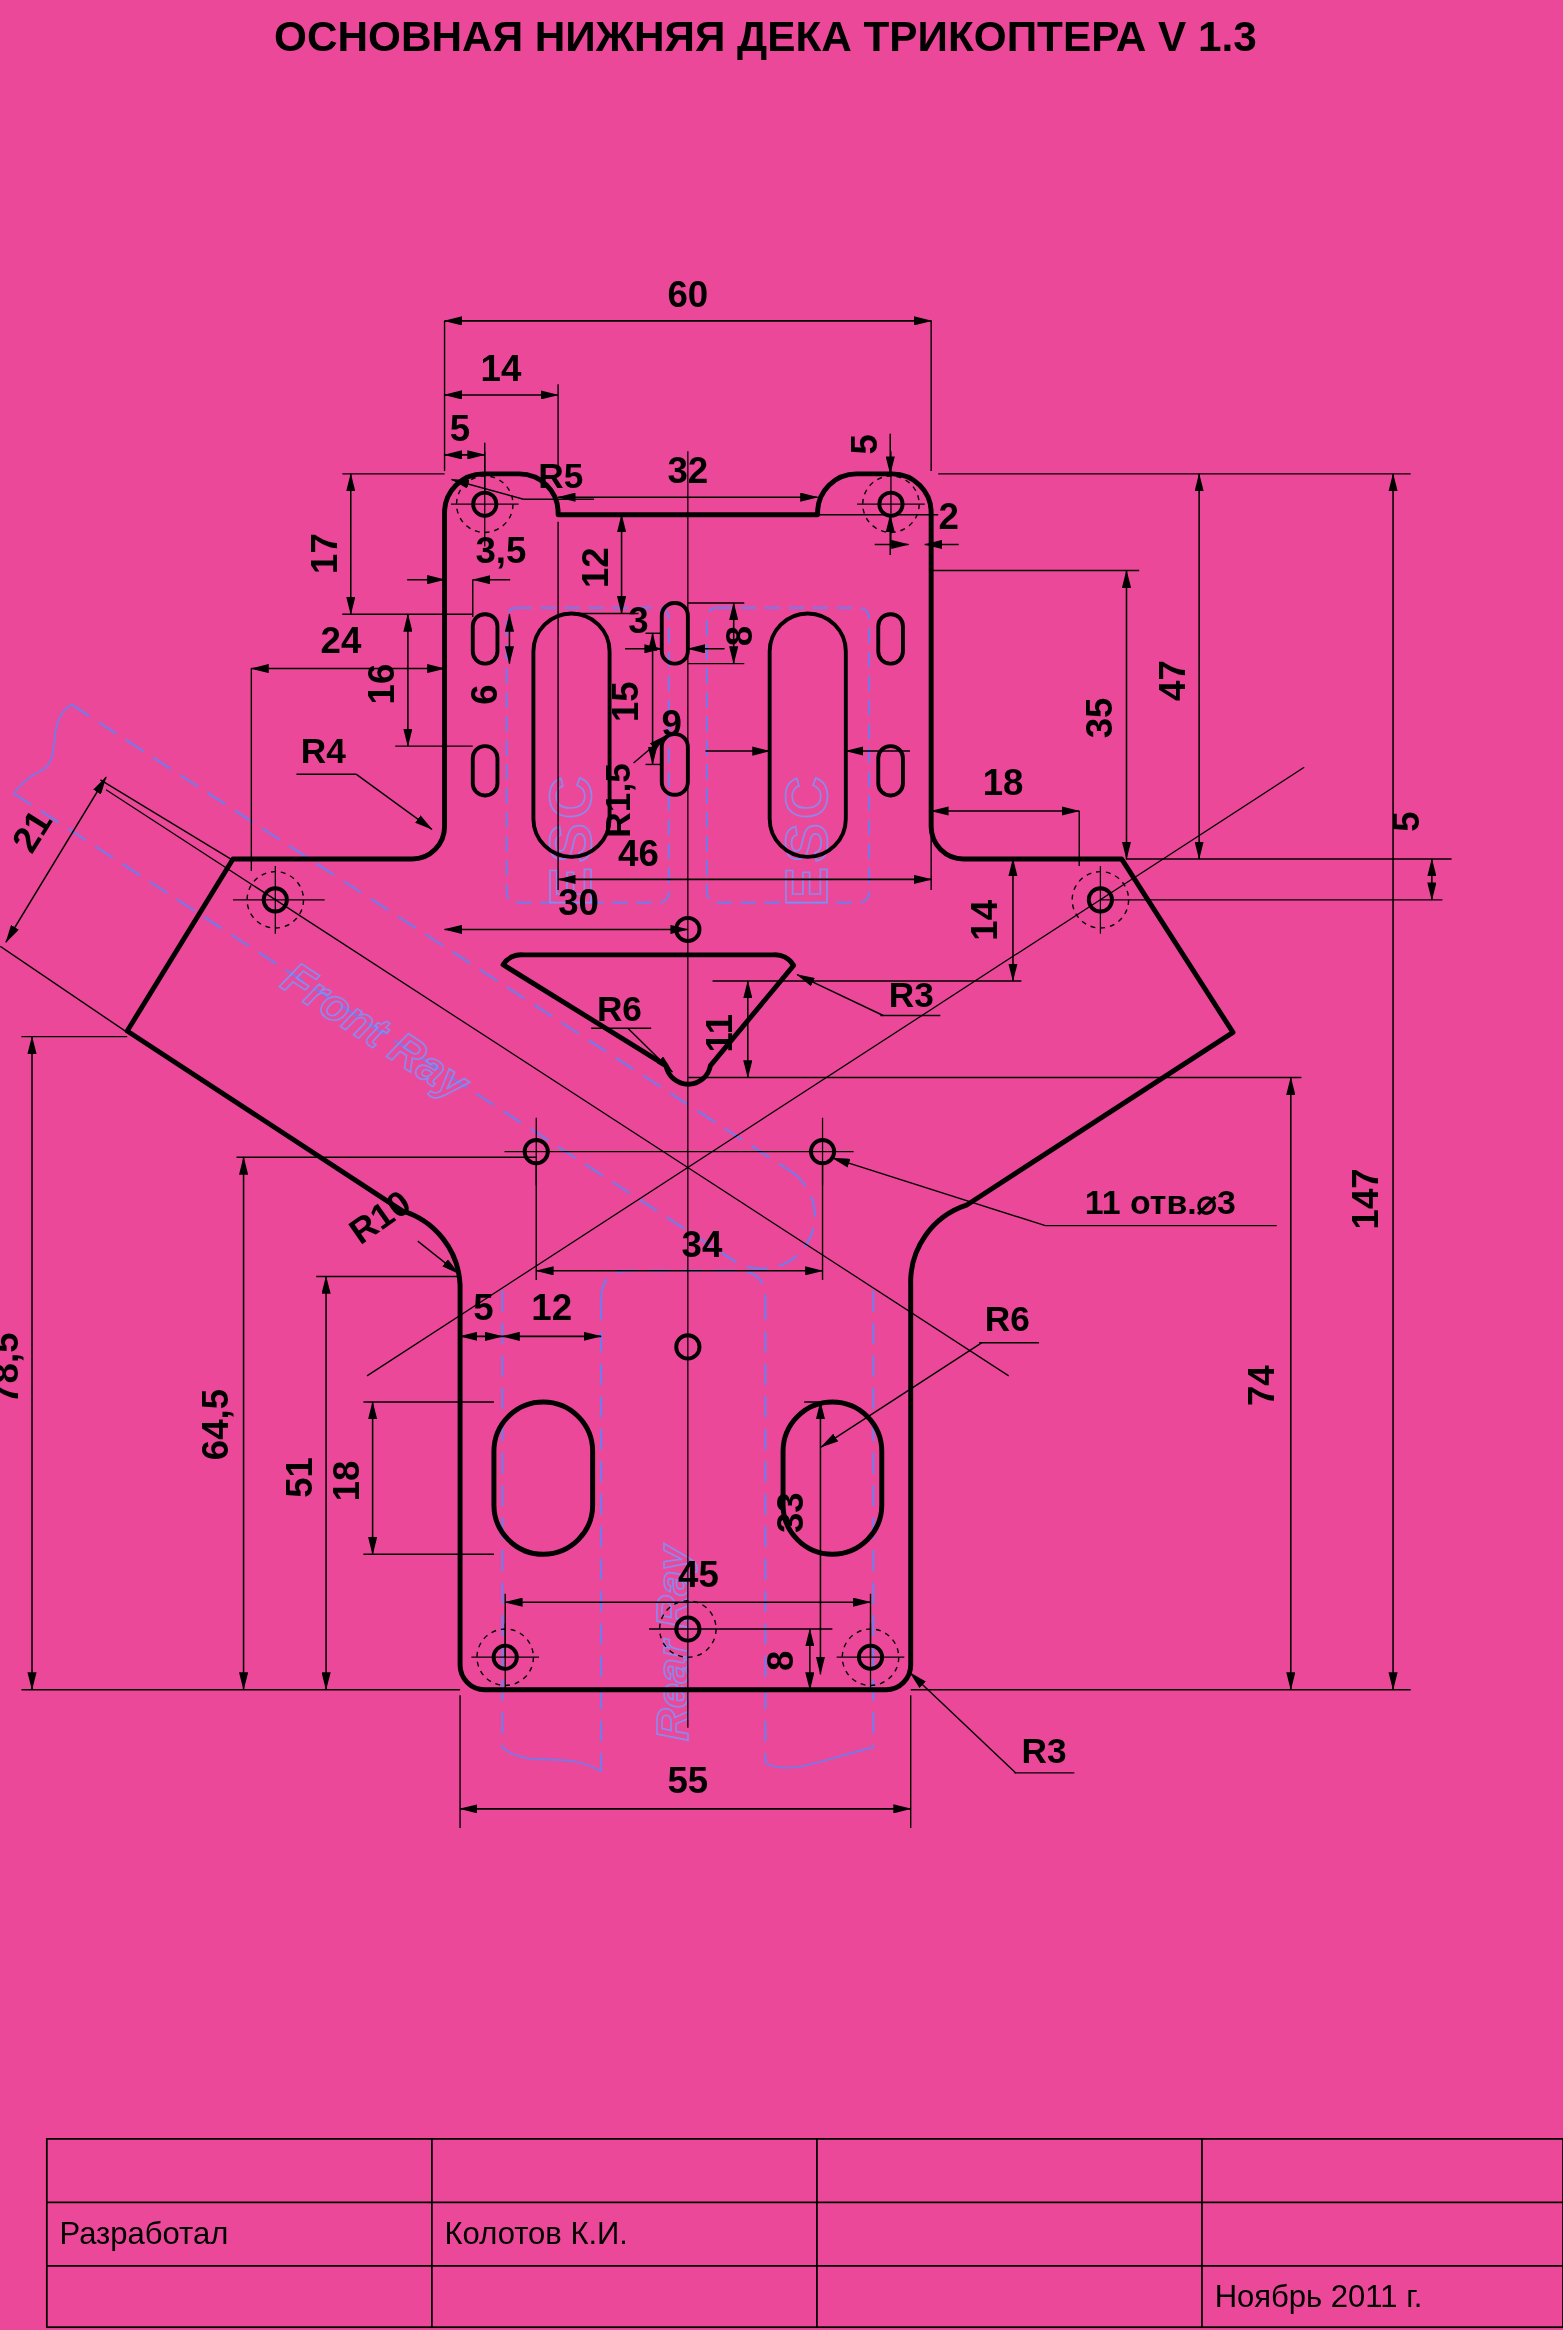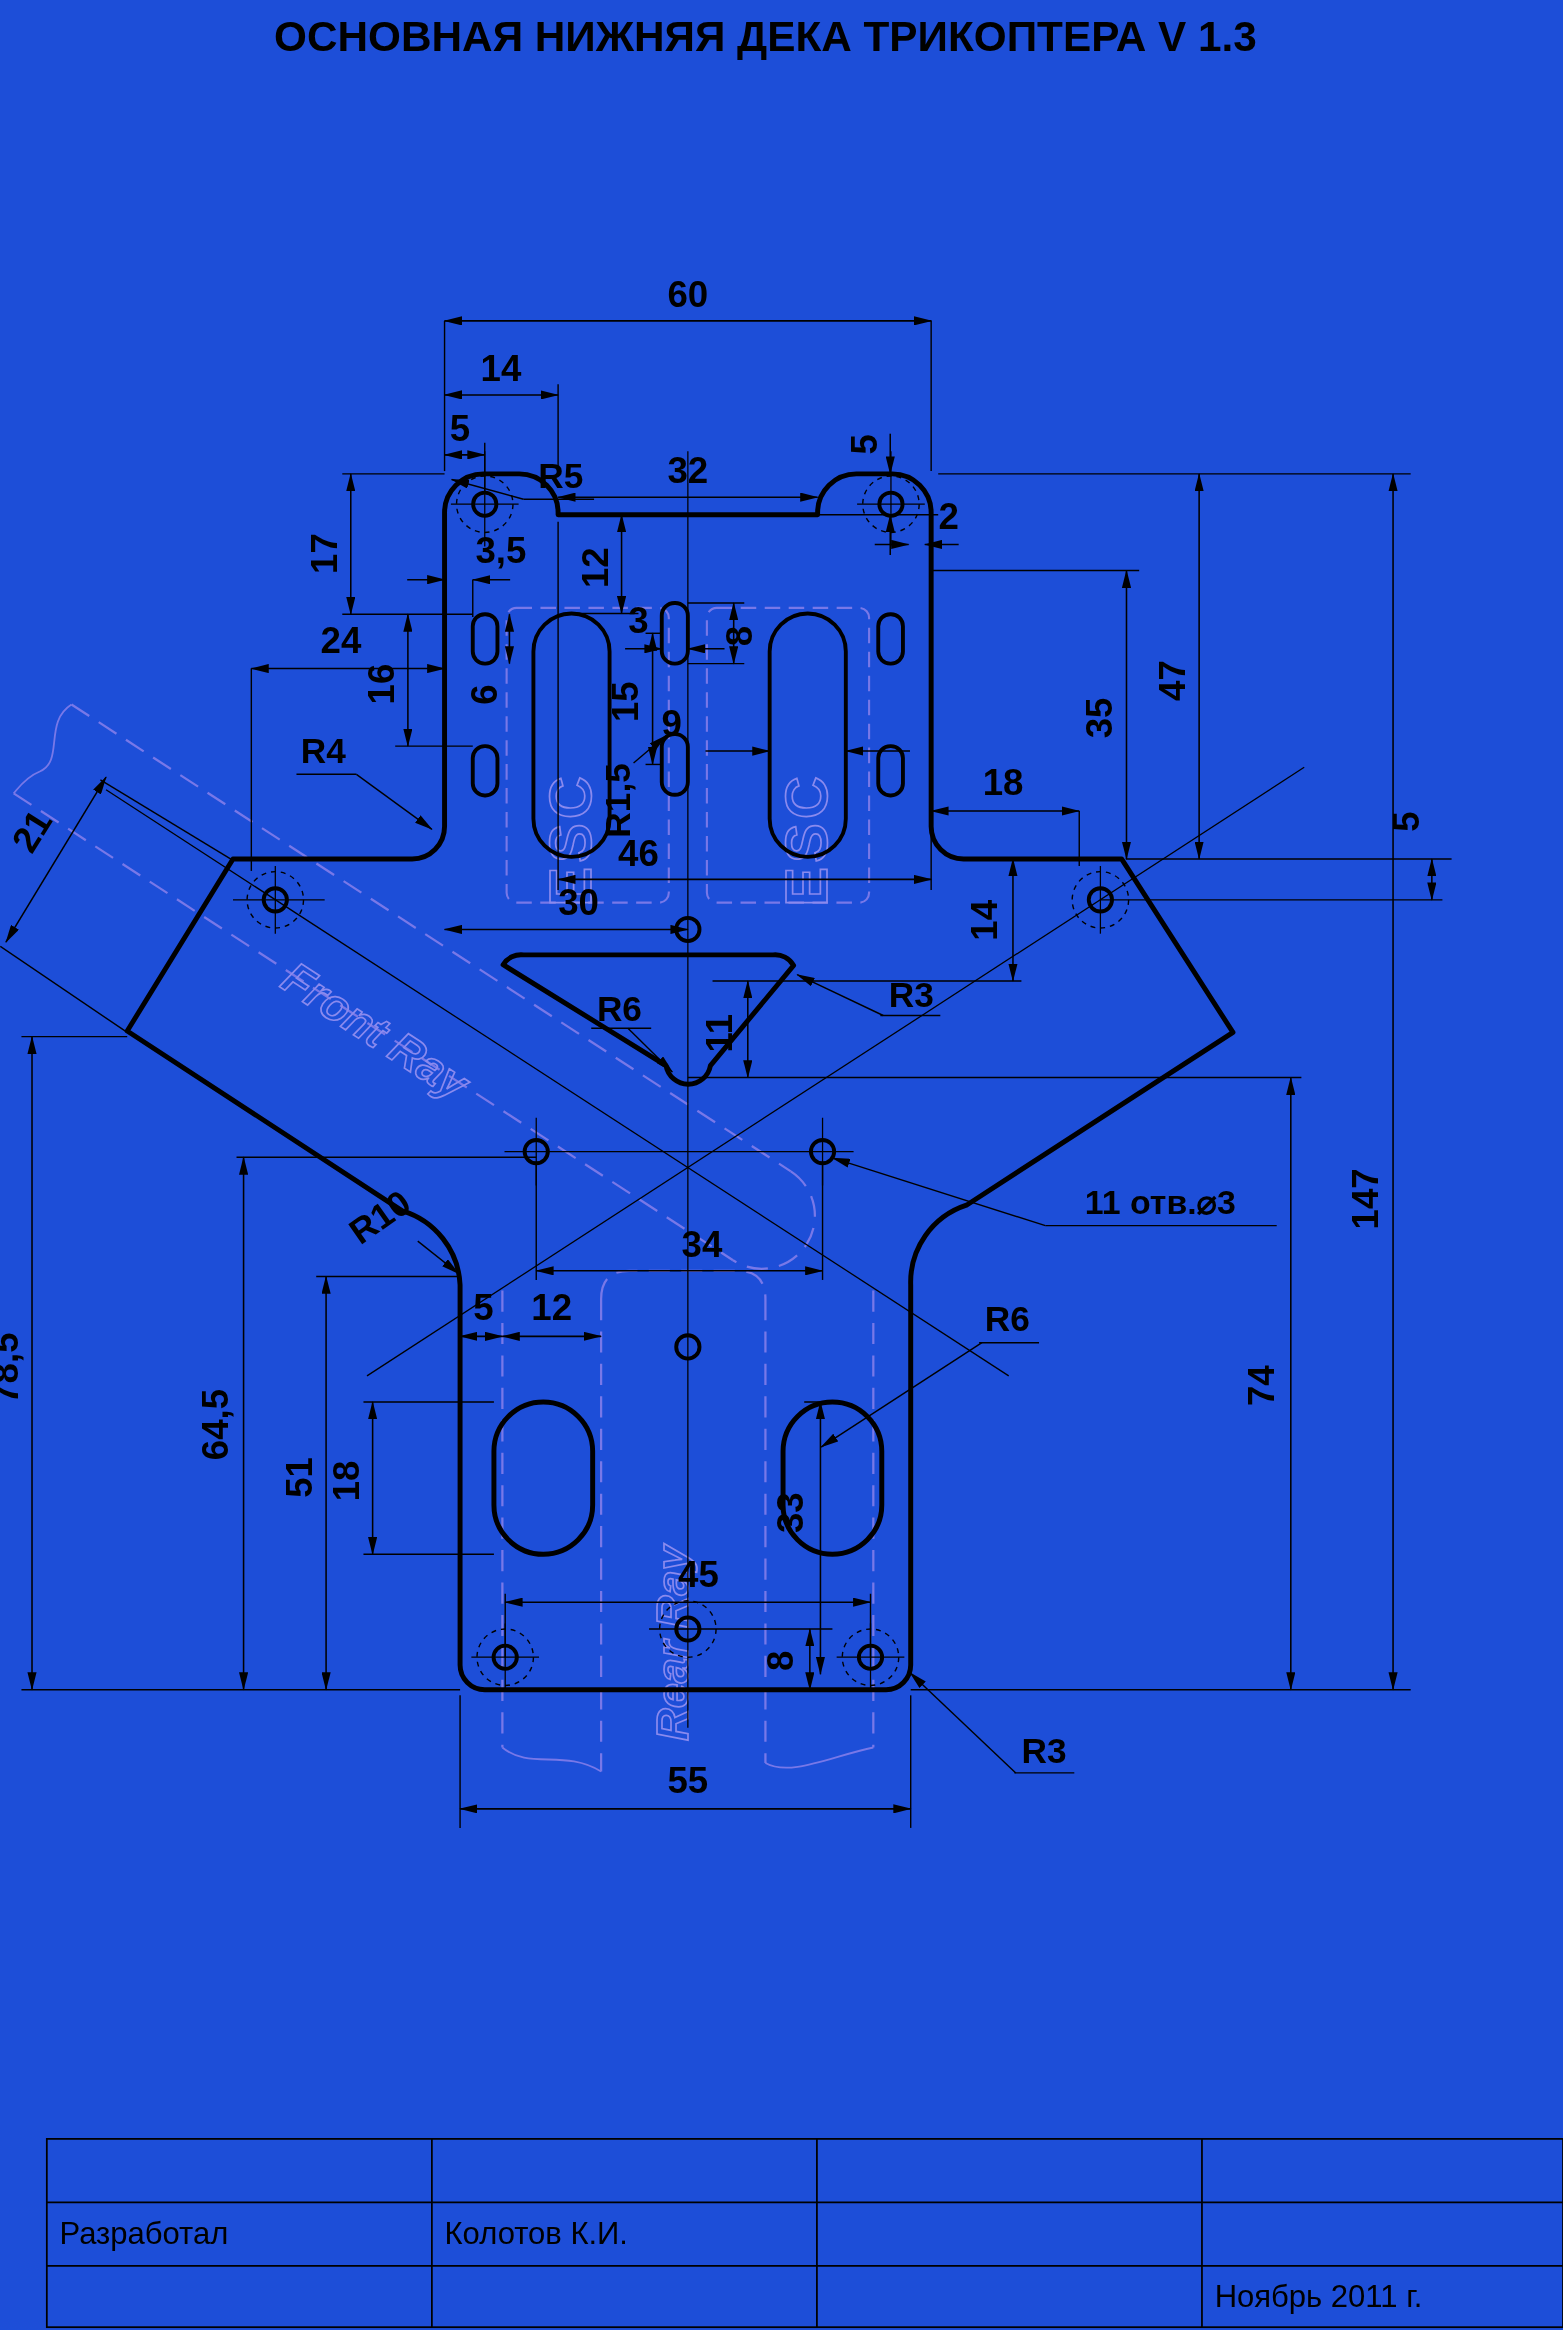--- a/index.html
+++ b/index.html
@@ -1,16 +1,16 @@
 <!DOCTYPE html>
 <html style="font-size:11.3px"><head>
 <meta charset="utf-8">
 <style>
   html,body{margin:0;padding:0;background:#fff;}
-  .page{width:1564px;height:2330px;position:relative;background:#1d4ed8;font-family:"Liberation Sans",sans-serif;}
+  .page{width:1564px;height:2330px;position:relative;background:#ec4899;font-family:"Liberation Sans",sans-serif;}
   svg{display:block;}
   .thick{stroke:#000;stroke-width:7;fill:none;stroke-linejoin:round;stroke-linecap:round;}
   .mid{stroke:#000;stroke-width:5.5;fill:none;}
   .thin{stroke:#000;stroke-width:2;fill:none;}
   .cl{stroke:#000;stroke-width:1.8;fill:none;}
   .dim{stroke:#000;stroke-width:2.2;fill:none;marker-start:url(#ar);marker-end:url(#ar);}
   .dimE{stroke:#000;stroke-width:2.2;fill:none;marker-end:url(#ar);}
   .lead{stroke:#000;stroke-width:2;fill:none;marker-end:url(#ar);}
   .ring{stroke:#000;stroke-width:2;fill:none;stroke-dasharray:7 7;}
   .blue{stroke:#7878e8;stroke-width:3.2;fill:none;stroke-dasharray:30 16;}

